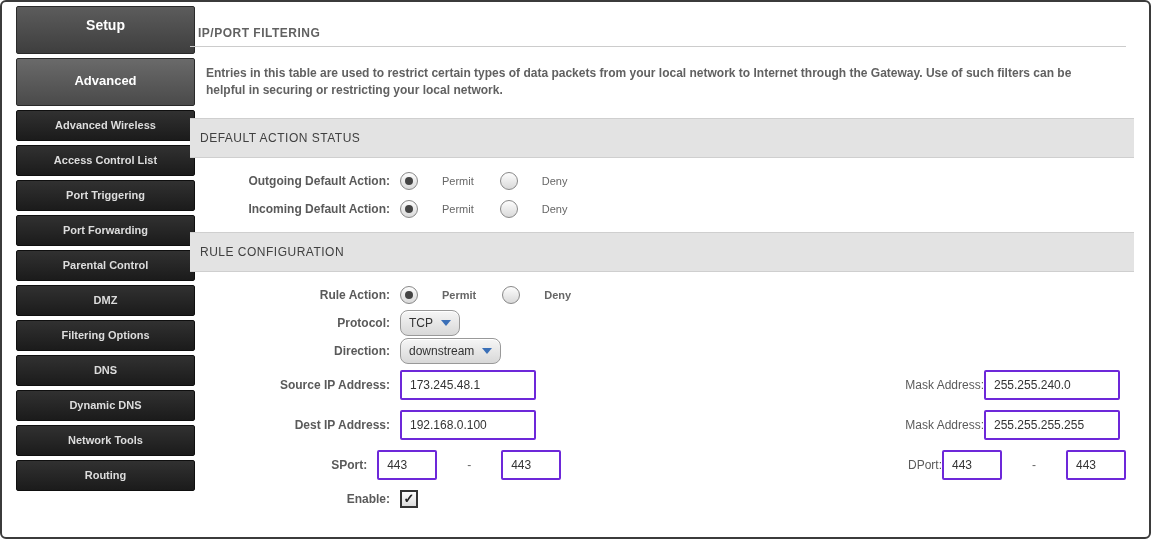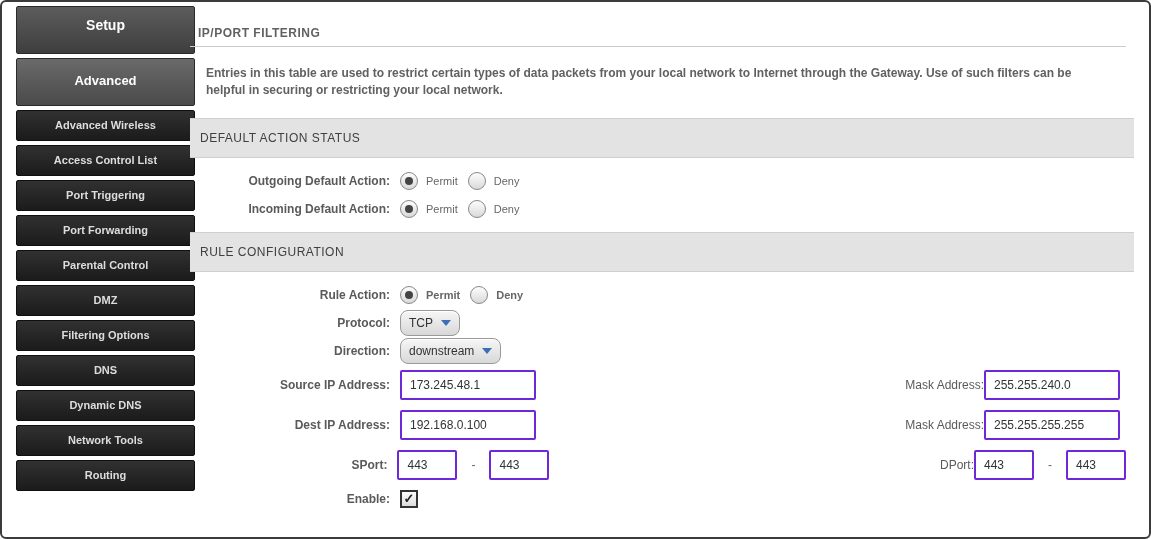--- a/index.html
+++ b/index.html
@@ -119,21 +119,21 @@
     padding-right: 10px;
   }
   .lbl2 {
     width: 448px;
     text-align: right;
     font-size: 12px;
     font-weight: normal;
     color: #5a5a5a;
     padding-right: 0;
   }
-  .val { display:flex; align-items:center; gap:4px; }
+  .val { display:flex; align-items:center; gap:20px; }
 
   .radio {
     width: 18px; height: 18px;
     border-radius: 50%;
     border: 1px solid #888;
     background: linear-gradient(#fdfdfd,#d9d9d9);
     display: inline-flex;
     align-items: center;
     justify-content: center;
     margin: 0 4px 0 0;

